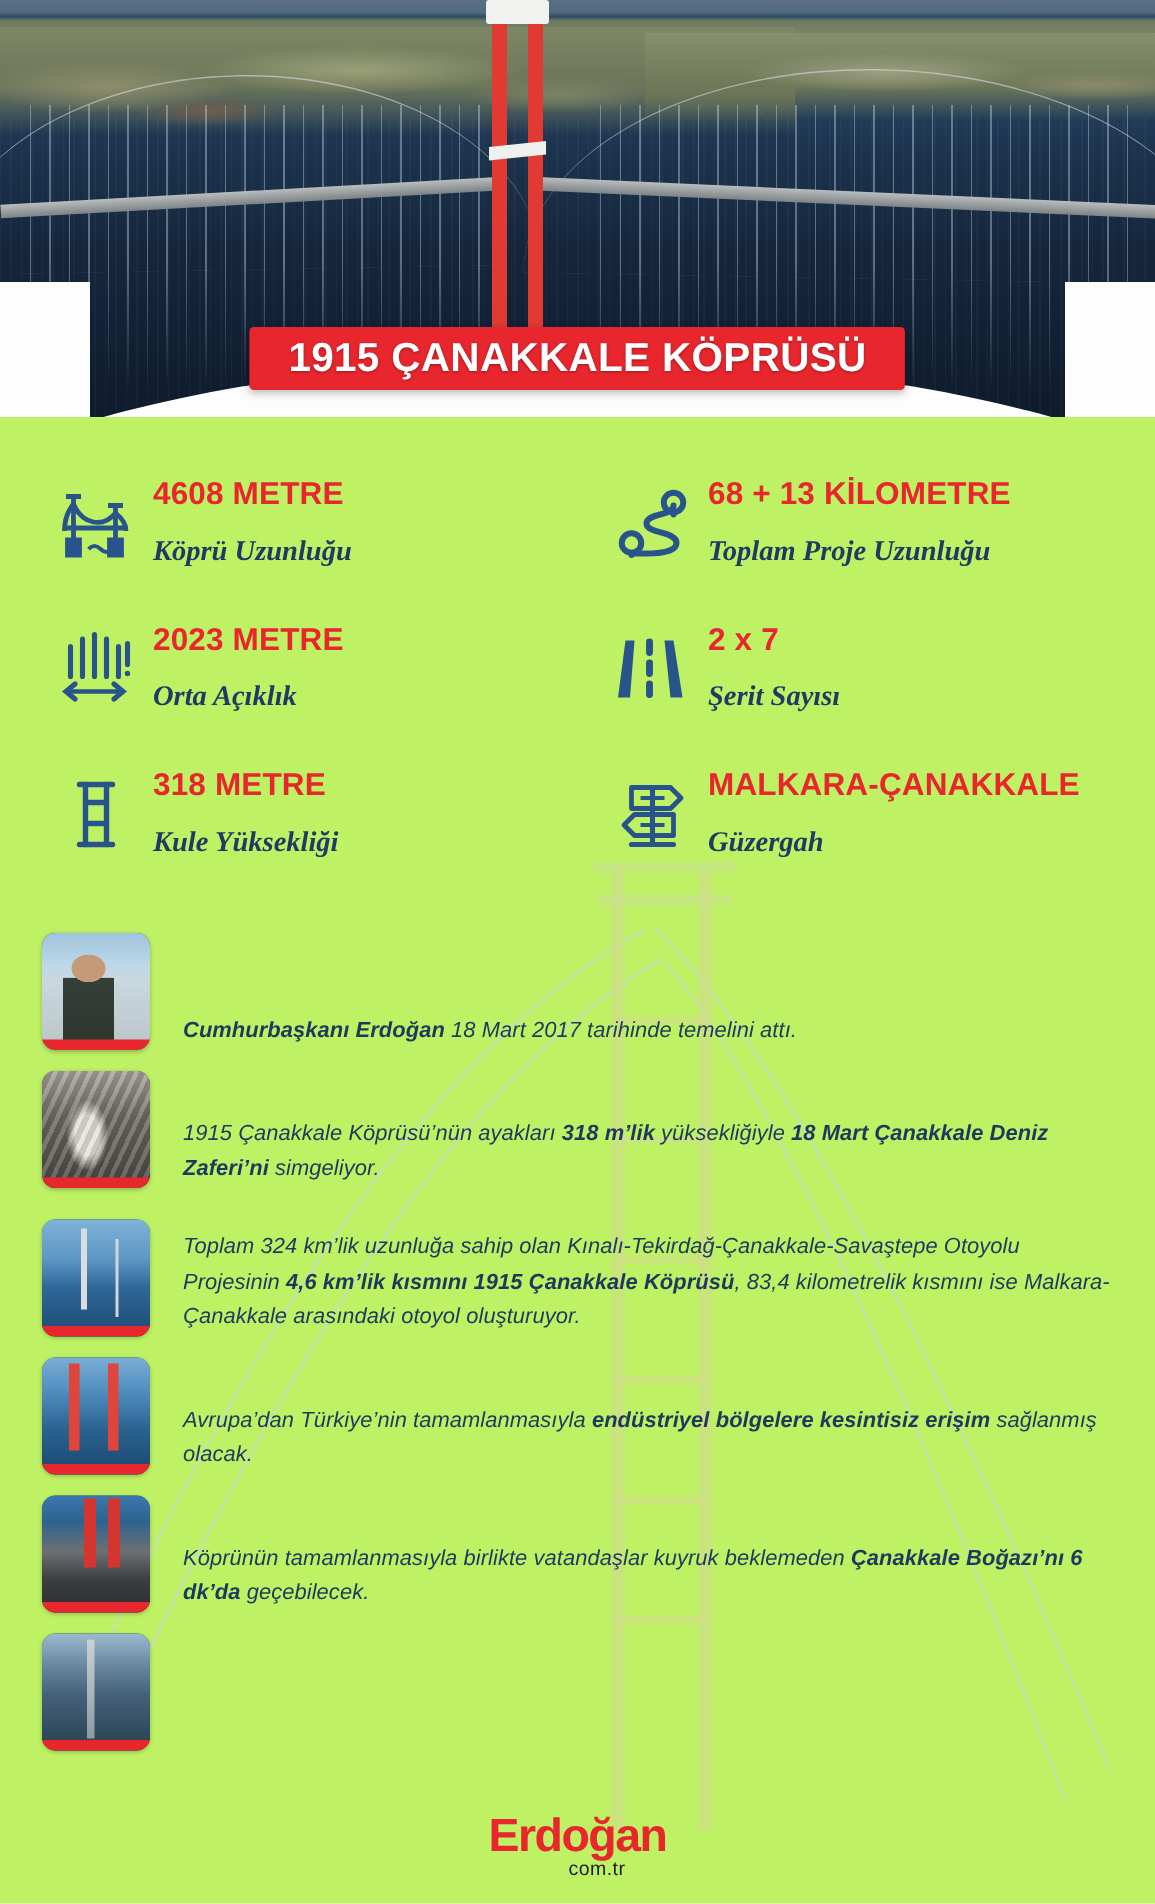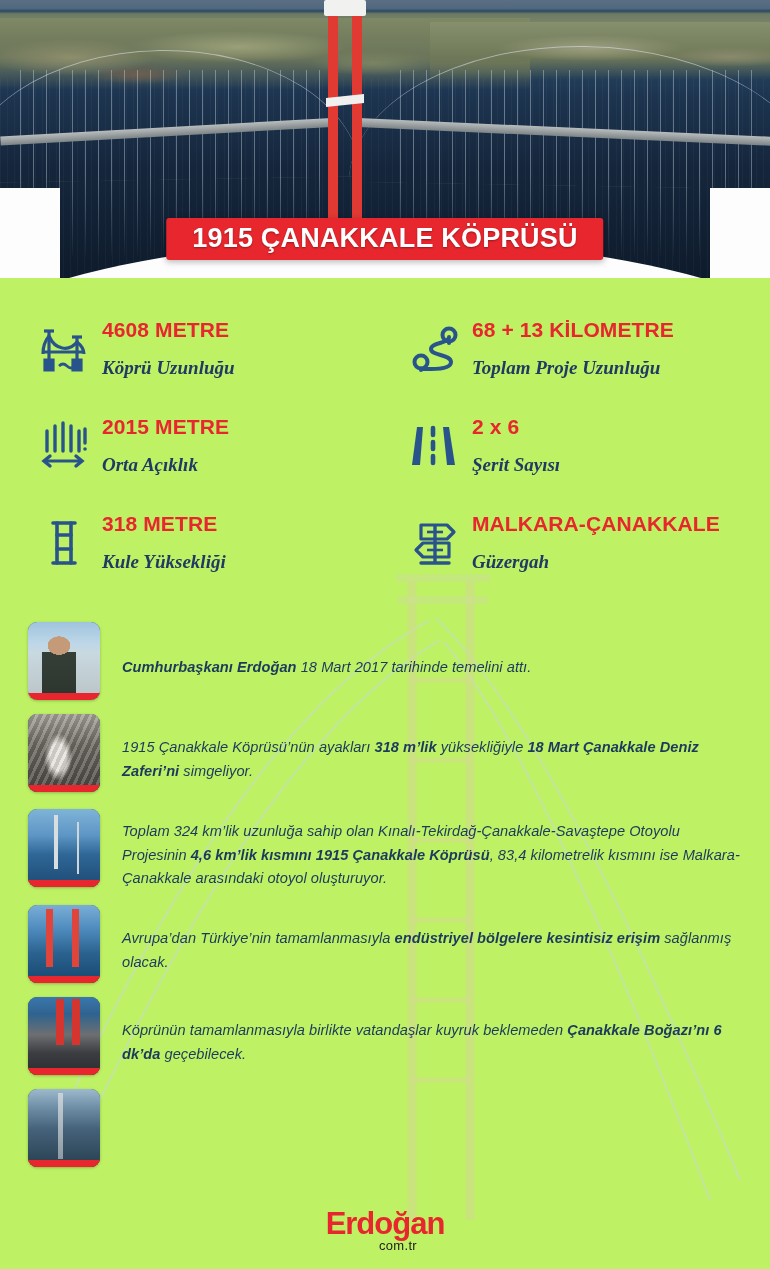--- a/index.html
+++ b/index.html
@@ -189,21 +189,21 @@
 
   
   .facts {
     position: absolute;
     left: 0; top: 622px; width: 770px;
     z-index: 3;
     padding: 0 22px 0 28px;
   }
   .fact {
     display: flex;
-    align-items: center;
+    align-items: flex-end;
     margin-bottom: 14px;
   }
   .thumb {
     flex: 0 0 72px;
     width: 72px; height: 78px;
     border-radius: 9px;
     overflow: hidden;
     position: relative;
     box-shadow: 0 1px 3px rgba(0,0,0,.25);
     background: #2a4d70;
@@ -383,39 +383,39 @@
             <path d="M32 5 V30"></path>
             <path d="M40 10 V30"></path>
           <path d="M46 8 V22"></path>
             <circle cx="46" cy="28" r="1.8" fill="#29548b" stroke="none"></circle>
           <path d="M6 40 H42" stroke-width="3"></path>
           <path d="M11 35 L5 40 L11 45"></path>
           <path d="M37 35 L43 40 L37 45"></path>
         </svg>
       </div>
       <div class="stat-text">
-        <div class="stat-value">2015 METRE</div>
+        <div class="stat-value">2023 METRE</div>
         <div class="stat-label">Orta Açıklık</div>
       </div>
     </div>
 
     <div class="stat">
       <div class="stat-icon">
         <svg width="52" height="50" viewBox="0 0 52 50" fill="none">
           <path d="M14 6 L8 6 L3 44 L11 44 Z" fill="#29548b"></path>
           <path d="M34 6 L40 6 L46 44 L38 44 Z" fill="#29548b"></path>
           <g stroke="#29548b" stroke-width="4.6" stroke-linecap="round">
             <path d="M24 7 V14"></path>
               <path d="M24 21 V28"></path>
               <path d="M24 35 V42"></path>
           </g>
         </svg>
       </div>
       <div class="stat-text">
-        <div class="stat-value">2 x 6</div>
+        <div class="stat-value">2 x 7</div>
         <div class="stat-label">Şerit Sayısı</div>
       </div>
     </div>
 
     <div class="stat">
       <div class="stat-icon">
         <svg width="52" height="50" viewBox="0 0 52 50" fill="none" stroke="#29548b" stroke-width="3.6" stroke-linecap="round">
           <path d="M18 5 V45"></path>
             <path d="M32 5 V45"></path>
           <path d="M14 5 H36"></path>

